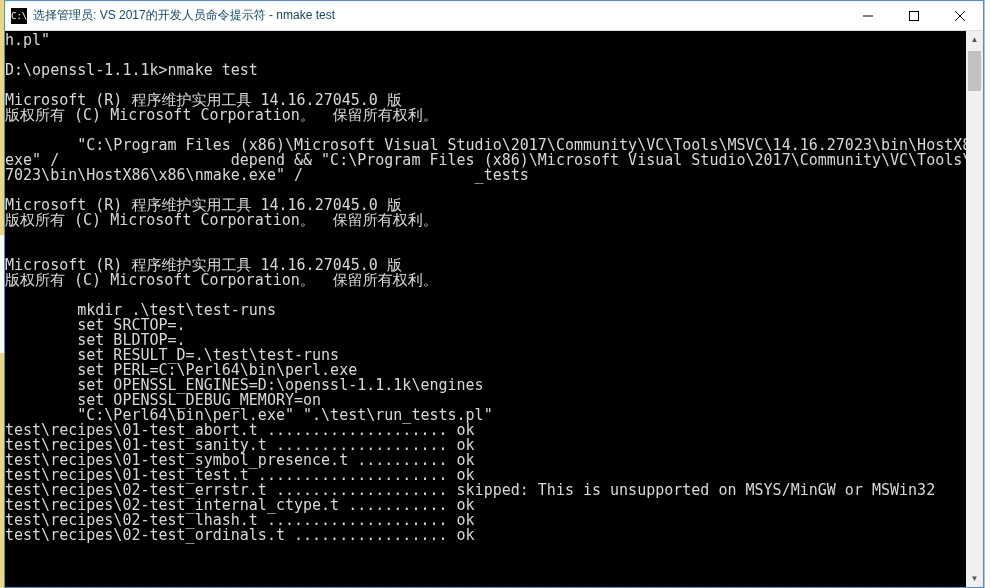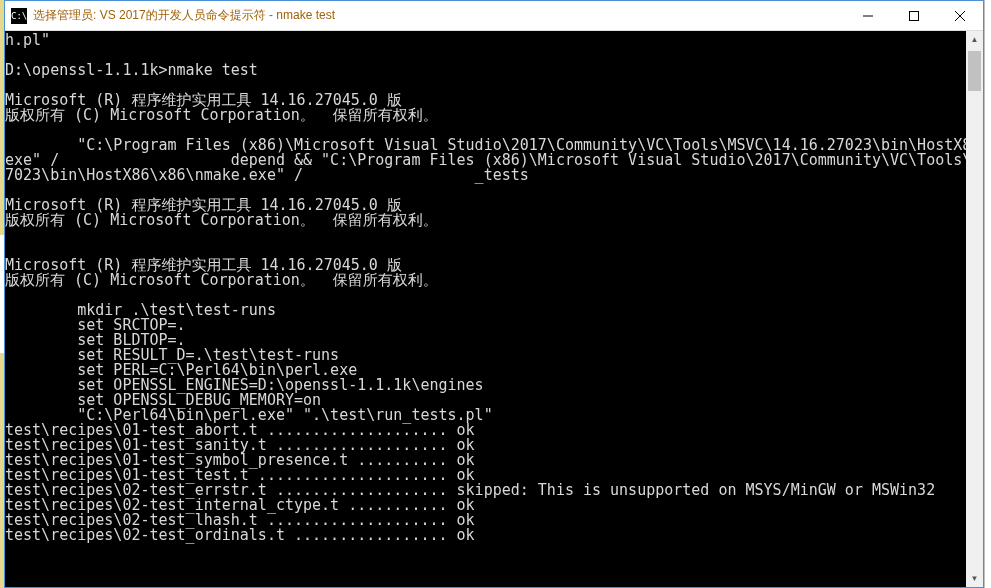--- a/index.html
+++ b/index.html
@@ -36,21 +36,21 @@
     background: #000;
     color: #fff;
     font-family: Consolas, monospace;
     font-size: 9px;
     line-height: 16px;
     text-align: center;
     margin-right: 6px;
   }
   .title-text {
     font-size: 12px;
-    color: #a16207;
+    color: #0c4a6e;
     flex: 1;
   }
   .win-controls {
     display: flex;
     height: 100%;
   }
   .win-btn {
     width: 46px;
     height: 100%;
     display: flex;

